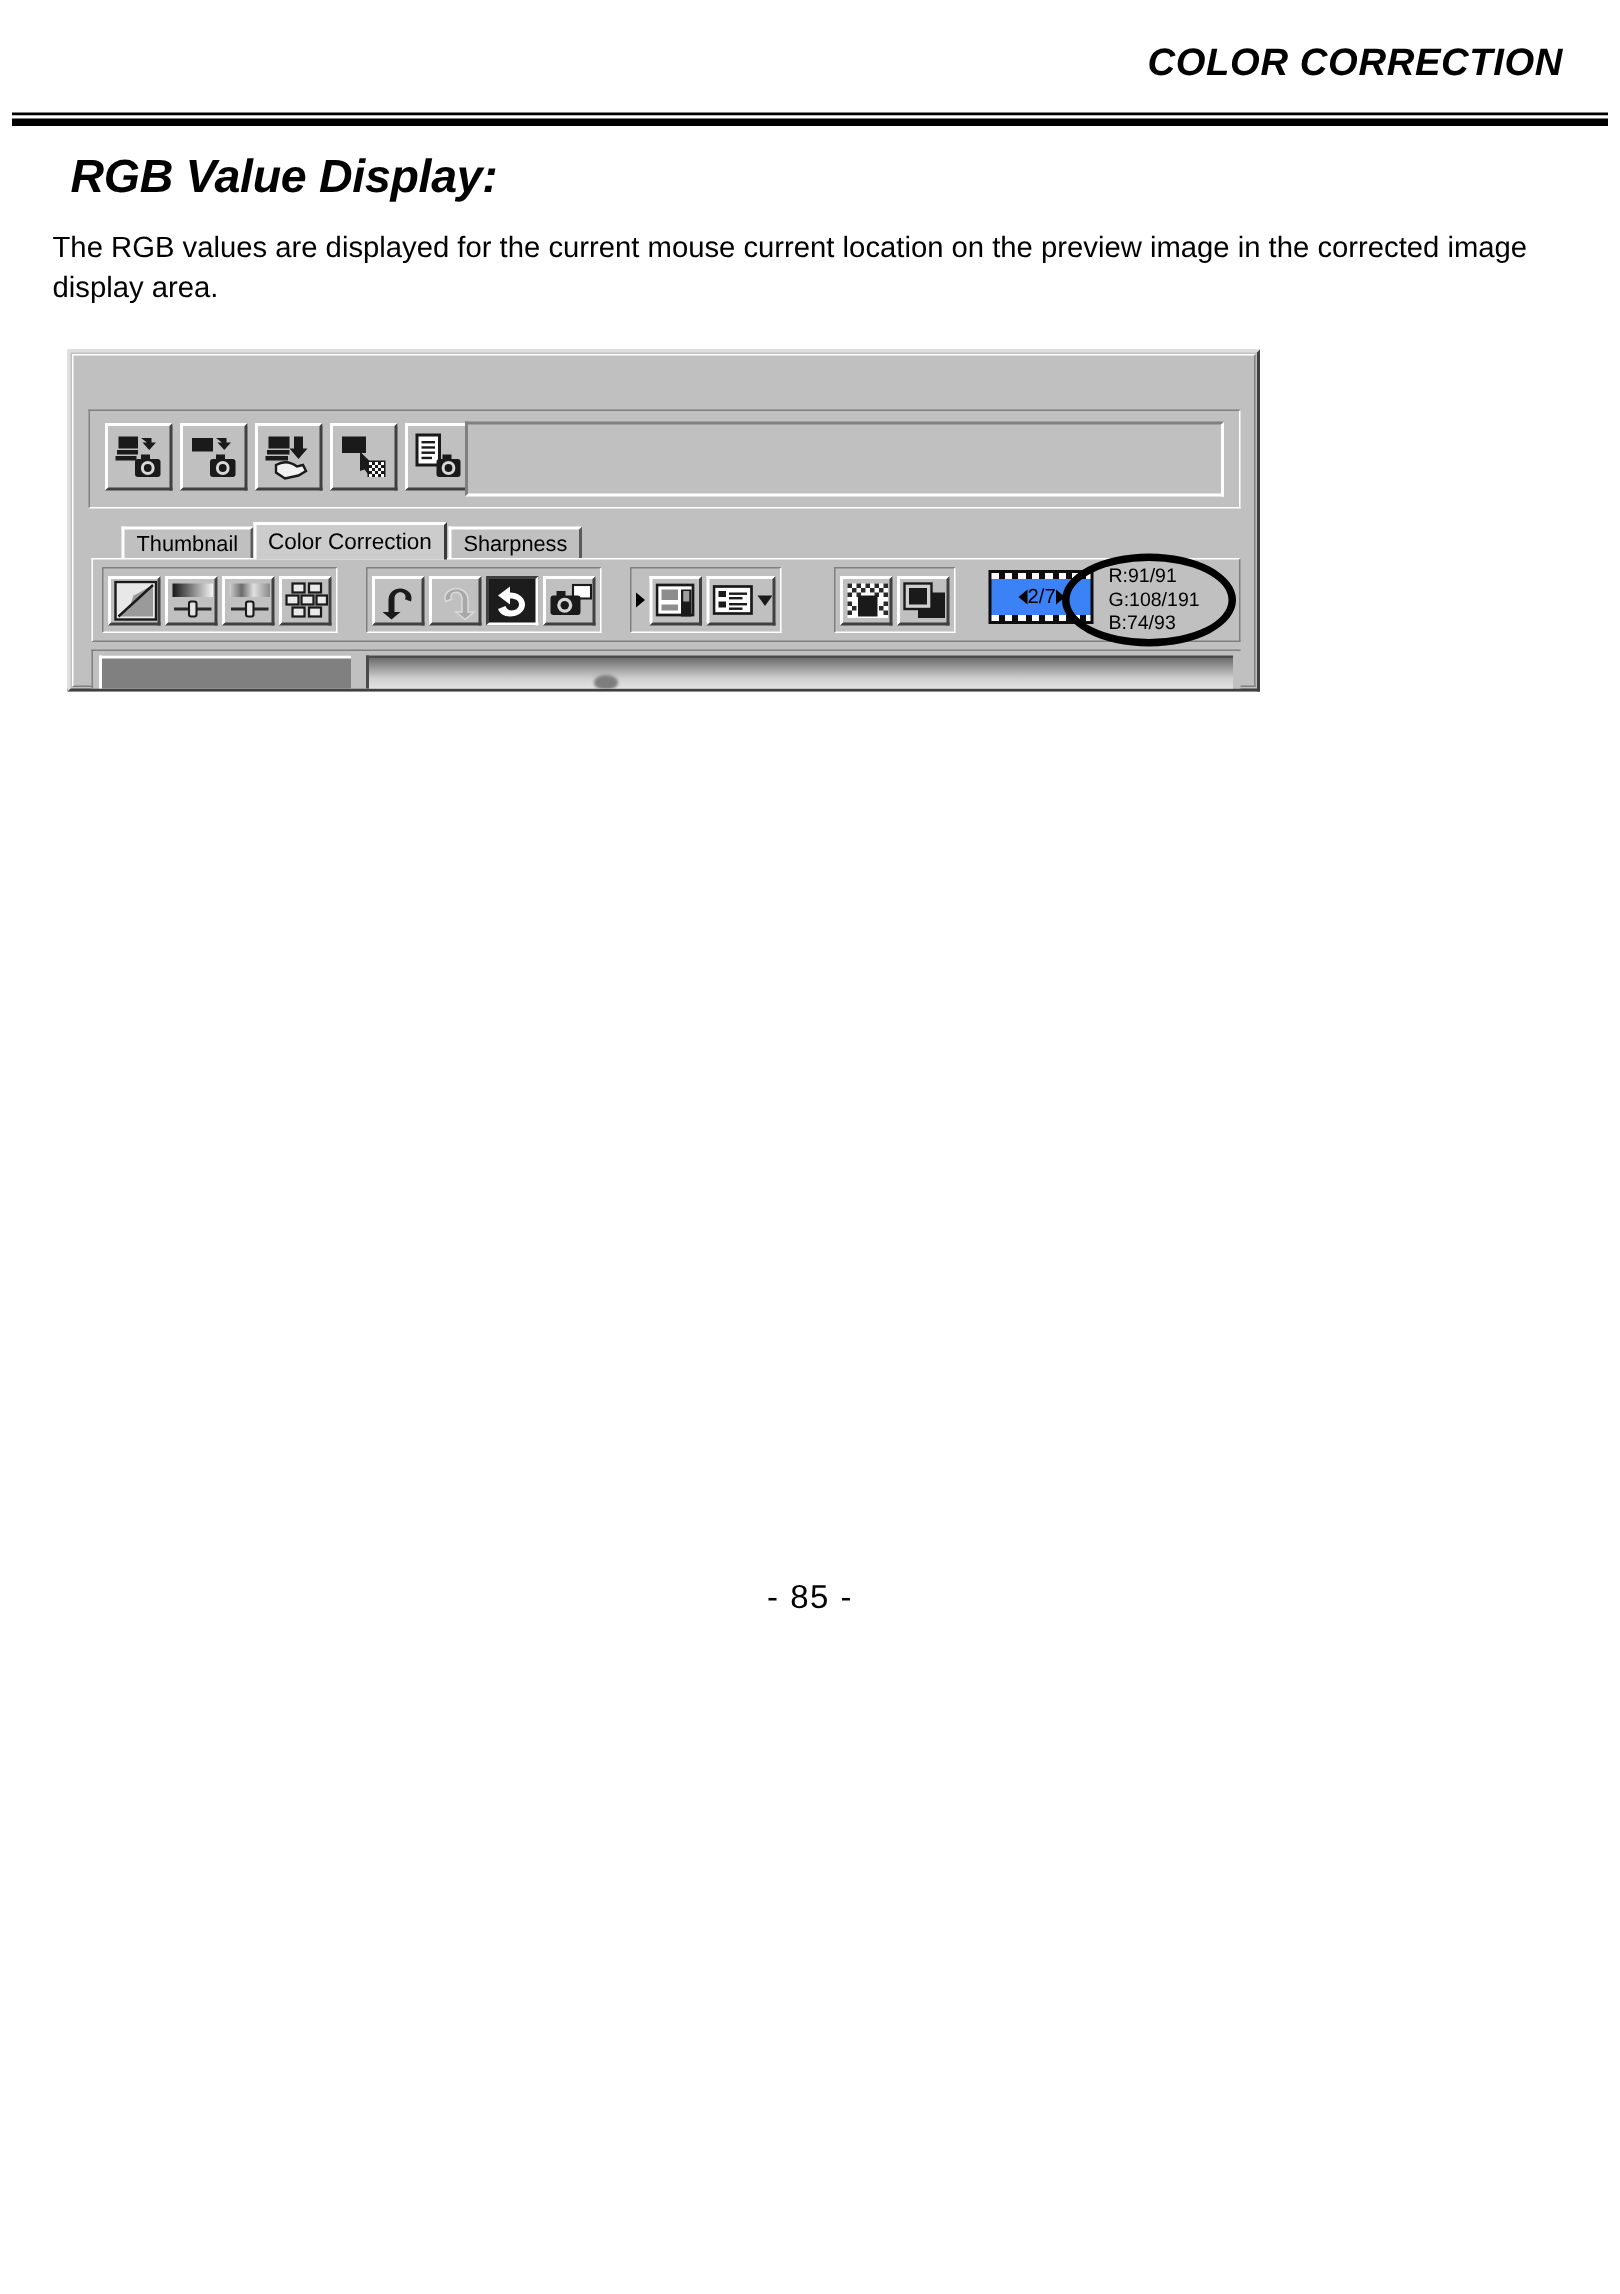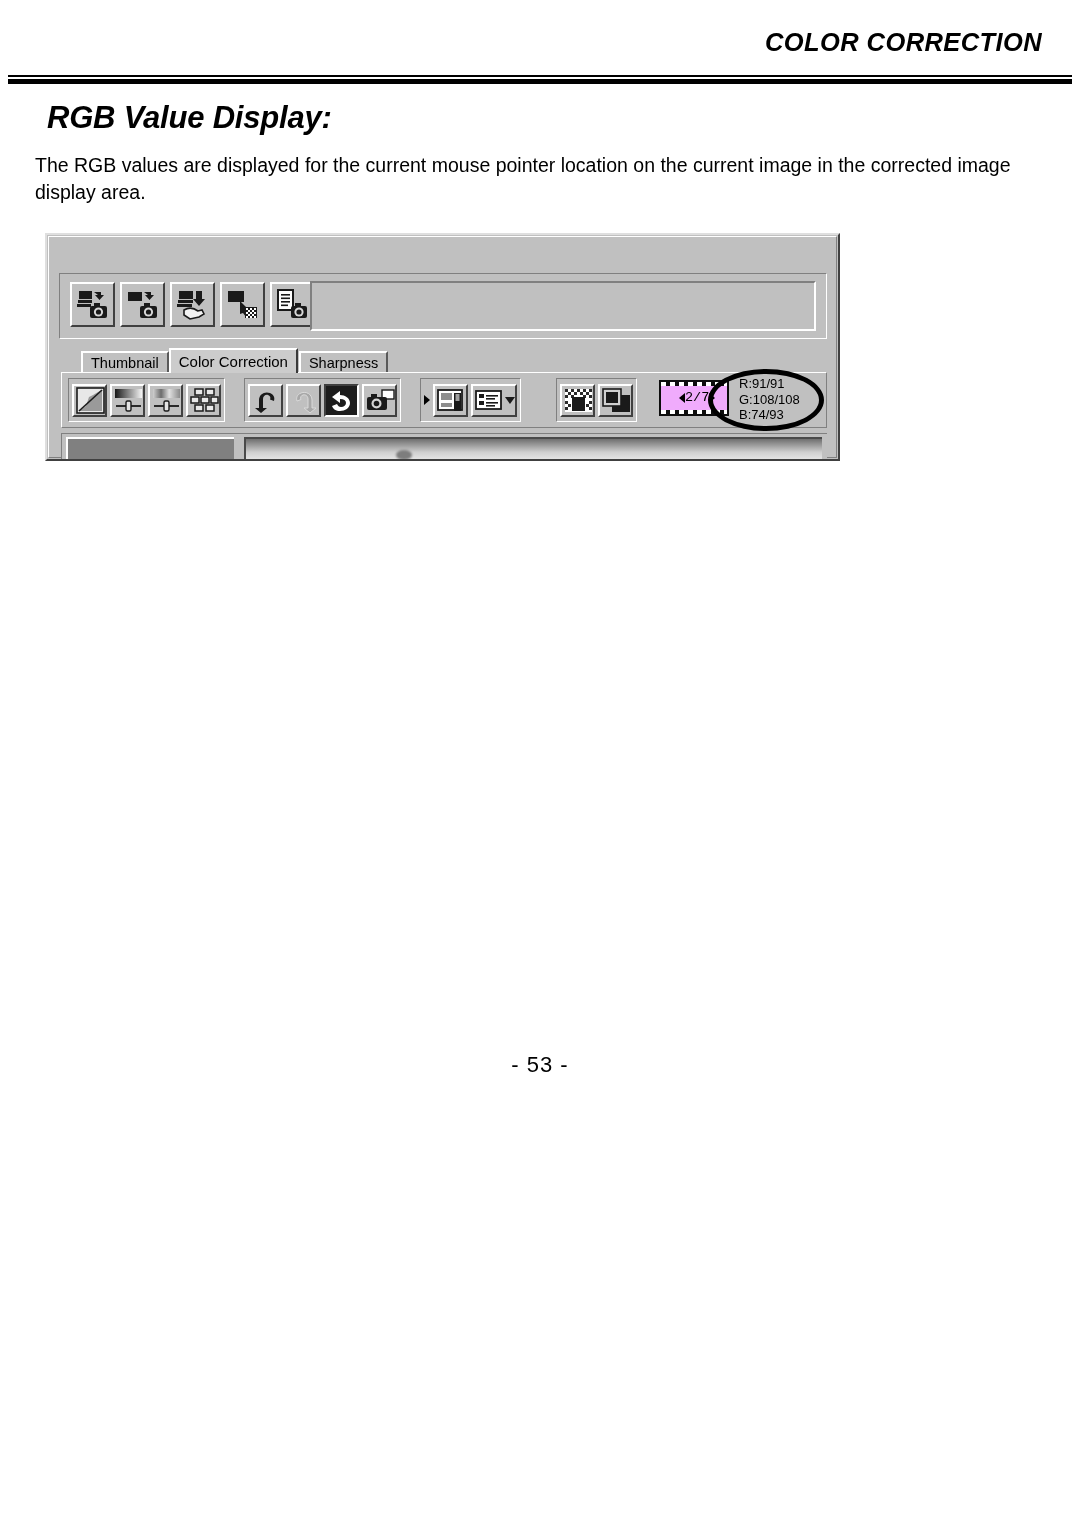--- a/index.html
+++ b/index.html
@@ -359,27 +359,26 @@
     left: 2px;
     width: 66px;
     height: 4px;
     background: repeating-linear-gradient(to right, #ffffff 0 5px, #0d0d0d 5px 9px);
   }
   .frame-nav::before { top: 2px; }
   .frame-nav::after { bottom: 2px; }
   .frame-inner {
     position: relative;
     height: 100%;
-    background: #f0abfc;
+    background: #3b82f6;
     display: flex;
     align-items: center;
     justify-content: space-between;
     padding: 0 18px;
     box-sizing: border-box;
-    font-family: Liberation Mono, monospace;
   }
   .nav-arrow {
     width: 0; height: 0;
     border-top: 5px solid transparent;
     border-bottom: 5px solid transparent;
   }
   .nav-arrow.left { border-right: 6px solid #000; }
   .nav-arrow.right { border-left: 6px solid #000; }
   .frame-count {
     font-size: 13.5px;
@@ -469,21 +468,21 @@
 
 <div class="page-header">
   <div class="header-title">COLOR CORRECTION</div>
   <div class="header-rule-thin"></div>
   <div class="header-rule-gap"></div>
   <div class="header-rule-thick"></div>
 </div>
 
 <div class="section-title">RGB Value Display:</div>
 
-<div class="body-copy">The RGB values are displayed for the current mouse pointer location on the current image in the corrected image display area.</div>
+<div class="body-copy">The RGB values are displayed for the current mouse current location on the preview image in the corrected image display area.</div>
 
 <div class="app-window">
   <div class="win-inner-bevel"></div>
 
 
   <div class="toolbar-panel">
     <div class="tool-row">
 
       <div class="tbig">
         <svg width="33" height="33" viewBox="0 0 33 33">
@@ -715,28 +714,28 @@
     <div class="frame-nav">
       <div class="frame-inner">
         <div class="nav-arrow left"></div>
         <div class="frame-count">2/7</div>
         <div class="nav-arrow right"></div>
       </div>
     </div>
 
     <div class="rgb-readout">
       <div>R:91/91</div>
-      <div>G:108/108</div>
+      <div>G:108/191</div>
       <div>B:74/93</div>
     </div>
 
     <div class="highlight-oval"></div>
   </div>
 
   <div class="display-area">
     <div class="thumb-pane"></div>
     <div class="preview-pane">
       <div class="preview-blob"></div>
     </div>
   </div>
 </div>
 
-<div class="page-number">- 53 -</div>
+<div class="page-number">- 85 -</div>
 
 </body></html>

